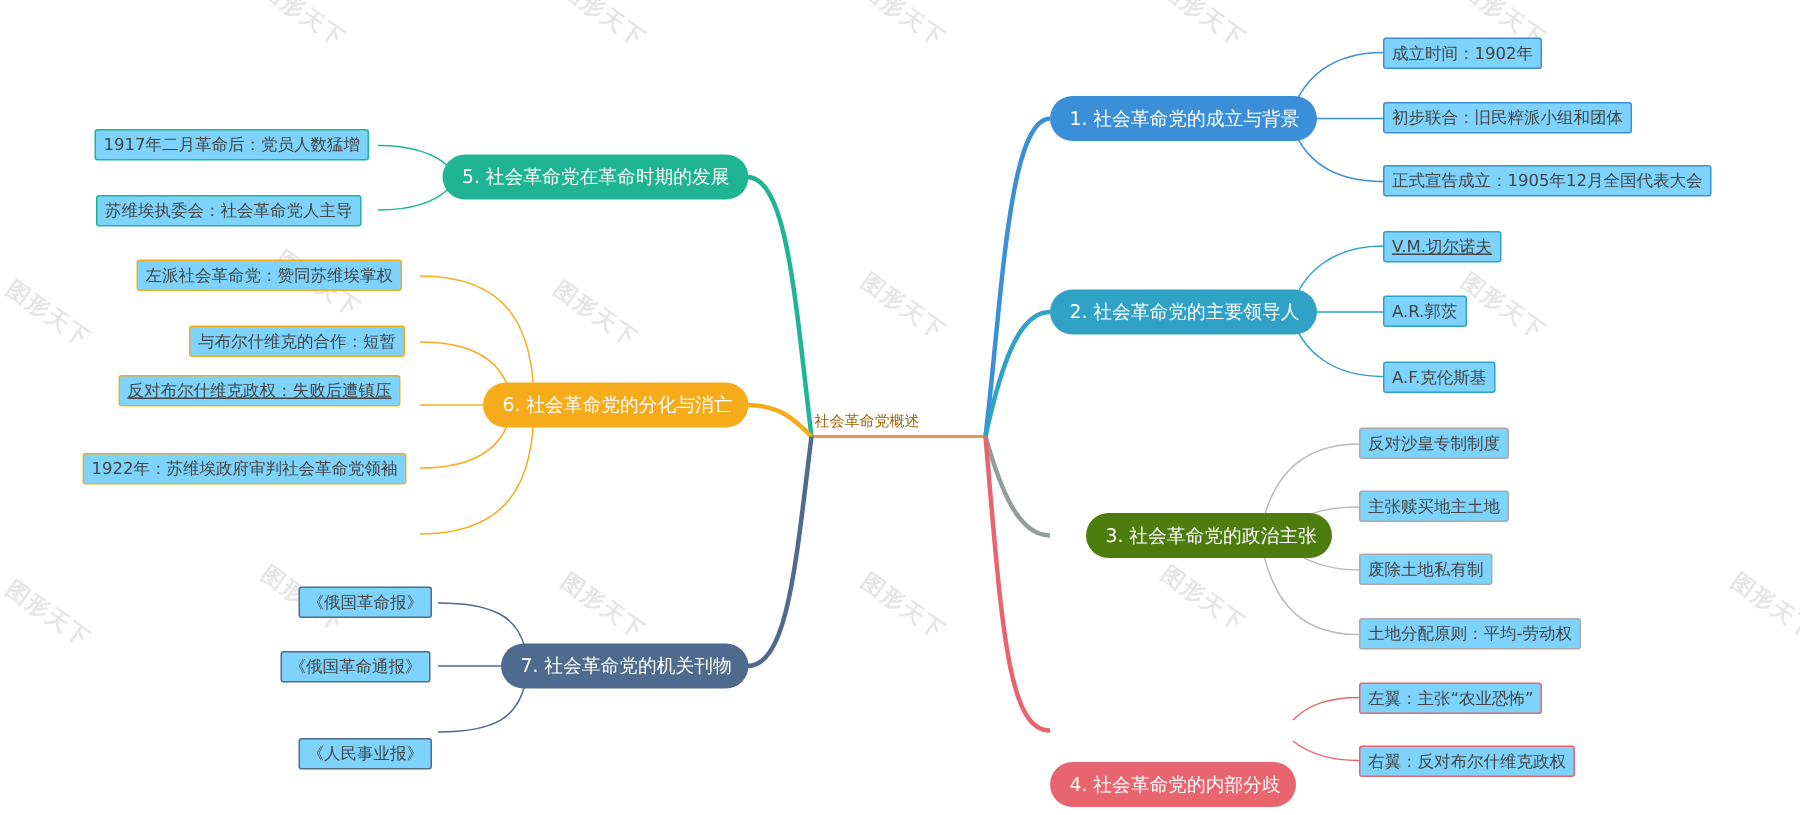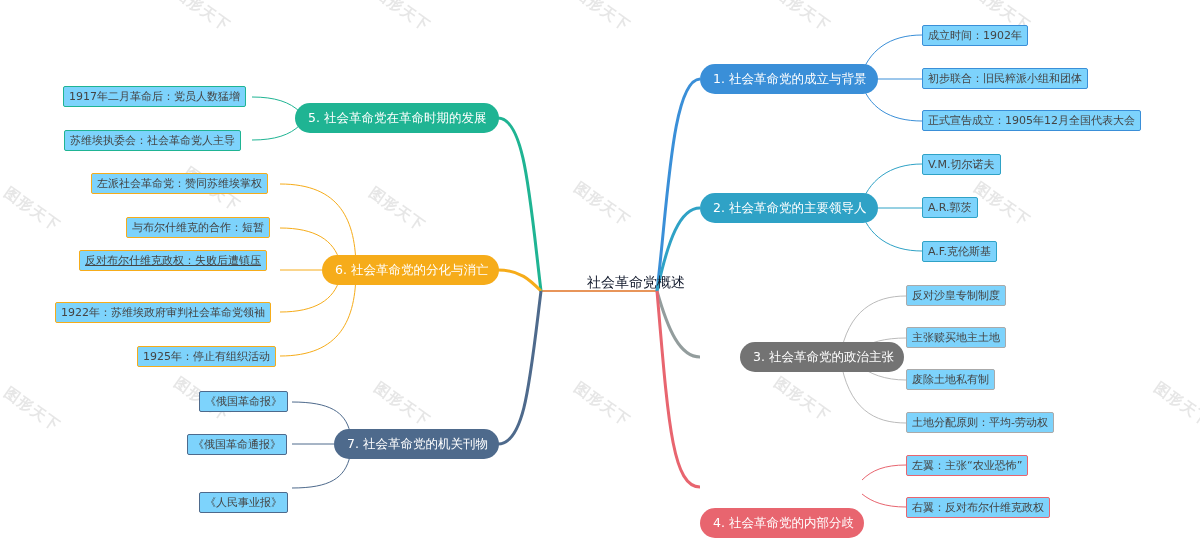--- a/index.html
+++ b/index.html
@@ -5,21 +5,21 @@
     html, body { margin:0; padding:0; }
     body { width:1200px; height:543px; background:#ffffff; position:relative; overflow:hidden;
            font-family:"DejaVu Sans","Liberation Sans",sans-serif; }
     #canvas { position:absolute; left:0; top:0; width:1200px; height:543px; }
     svg.links { position:absolute; left:0; top:0; }
     .node { position:absolute; box-sizing:border-box; white-space:nowrap; }
     .branch { color:#fff; font-size:12.5px; border-radius:16px; height:30px; line-height:30px;
               padding:0 13px; text-align:center; }
     .leaf { background:#7dd3fc; color:#444; font-size:11px; height:21px; line-height:19px;
             padding:0 5px; border:1.5px solid #999; border-radius:2px; }
-    .root { font-size:14px; color:#0f172a; height:22px; line-height:22px;margin-left:44px; }
+    .root { font-size:10px; color:#a16207; height:22px; line-height:22px; }
     .wm { position:absolute; font-size:15px; color:#e6e6e6; transform:rotate(35deg); white-space:nowrap;
           pointer-events:none; font-weight:bold; letter-spacing:1px; }
   </style>
 </head>
 <body>
 
 <div id="canvas">
   <svg class="links" width="1200" height="543">
 
     <line x1="541" y1="291" x2="657" y2="291" stroke="#E8955A" stroke-width="2"></line>
@@ -81,42 +81,41 @@
   <div class="wm" style="left:1150px;top:395px;">图形天下</div>
 
   <div class="node root" style="left:543px;top:271px;">社会革命党概述</div>
 
   <div class="node branch" style="left:700px;top:64px;width:178px;background:#3A8FD8;">1. 社会革命党的成立与背景</div>
   <div class="node leaf" style="left:922px;top:25px;border-color:#3A8FD8;">成立时间：1902年</div>
   <div class="node leaf" style="left:922px;top:68px;border-color:#3A8FD8;">初步联合：旧民粹派小组和团体</div>
   <div class="node leaf" style="left:922px;top:110px;border-color:#3A8FD8;">正式宣告成立：1905年12月全国代表大会</div>
 
   <div class="node branch" style="left:700px;top:193px;width:178px;background:#2FA2C6;">2. 社会革命党的主要领导人</div>
-  <div class="node leaf" style="left:922px;top:154px;border-color:#2FA2C6;">V.M.切尔诺夫</div>
+  <div class="node leaf" style="left:922px;top:154px;border-color:#2FA2C6;text-decoration:underline;">V.M.切尔诺夫</div>
   <div class="node leaf" style="left:922px;top:197px;border-color:#2FA2C6;">A.R.郭茨</div>
   <div class="node leaf" style="left:922px;top:241px;border-color:#2FA2C6;">A.F.克伦斯基</div>
 
-  <div class="node branch" style="left:740px;top:342px;width:164px;background:#737373;">3. 社会革命党的政治主张</div>
+  <div class="node branch" style="left:724px;top:342px;width:164px;background:#4d7c0f;">3. 社会革命党的政治主张</div>
   <div class="node leaf" style="left:906px;top:285px;border-color:#aaa;">反对沙皇专制制度</div>
   <div class="node leaf" style="left:906px;top:327px;border-color:#aaa;">主张赎买地主土地</div>
   <div class="node leaf" style="left:906px;top:369px;border-color:#aaa;">废除土地私有制</div>
   <div class="node leaf" style="left:906px;top:412px;border-color:#aaa;">土地分配原则：平均-劳动权</div>
 
   <div class="node branch" style="left:700px;top:472px;width:164px;background:#E8656F;margin-top:36px;">4. 社会革命党的内部分歧</div>
   <div class="node leaf" style="left:906px;top:455px;border-color:#E8656F;">左翼：主张“农业恐怖”</div>
   <div class="node leaf" style="left:906px;top:497px;border-color:#E8656F;">右翼：反对布尔什维克政权</div>
 
   <div class="node branch" style="left:295px;top:103px;width:204px;background:#1FB493;">5. 社会革命党在革命时期的发展</div>
   <div class="node leaf" style="left:63px;top:86px;border-color:#1FB493;">1917年二月革命后：党员人数猛增</div>
   <div class="node leaf" style="left:64px;top:130px;border-color:#1FB493;">苏维埃执委会：社会革命党人主导</div>
 
   <div class="node branch" style="left:322px;top:255px;width:177px;background:#F6AC1A;">6. 社会革命党的分化与消亡</div>
   <div class="node leaf" style="left:91px;top:173px;border-color:#F6AC1A;">左派社会革命党：赞同苏维埃掌权</div>
   <div class="node leaf" style="left:126px;top:217px;border-color:#F6AC1A;">与布尔什维克的合作：短暂</div>
   <div class="node leaf" style="left:79px;top:250px;border-color:#F6AC1A;text-decoration:underline;">反对布尔什维克政权：失败后遭镇压</div>
   <div class="node leaf" style="left:55px;top:302px;border-color:#F6AC1A;">1922年：苏维埃政府审判社会革命党领袖</div>
-  <div class="node leaf" style="left:137px;top:346px;border-color:#F6AC1A;">1925年：停止有组织活动</div>
 
   <div class="node branch" style="left:334px;top:429px;width:165px;background:#4E6A8C;">7. 社会革命党的机关刊物</div>
   <div class="node leaf" style="left:199px;top:391px;border-color:#4E6A8C;">《俄国革命报》</div>
   <div class="node leaf" style="left:187px;top:434px;border-color:#4E6A8C;">《俄国革命通报》</div>
   <div class="node leaf" style="left:199px;top:492px;border-color:#4E6A8C;">《人民事业报》</div>
 </div>
 
 </body></html>

